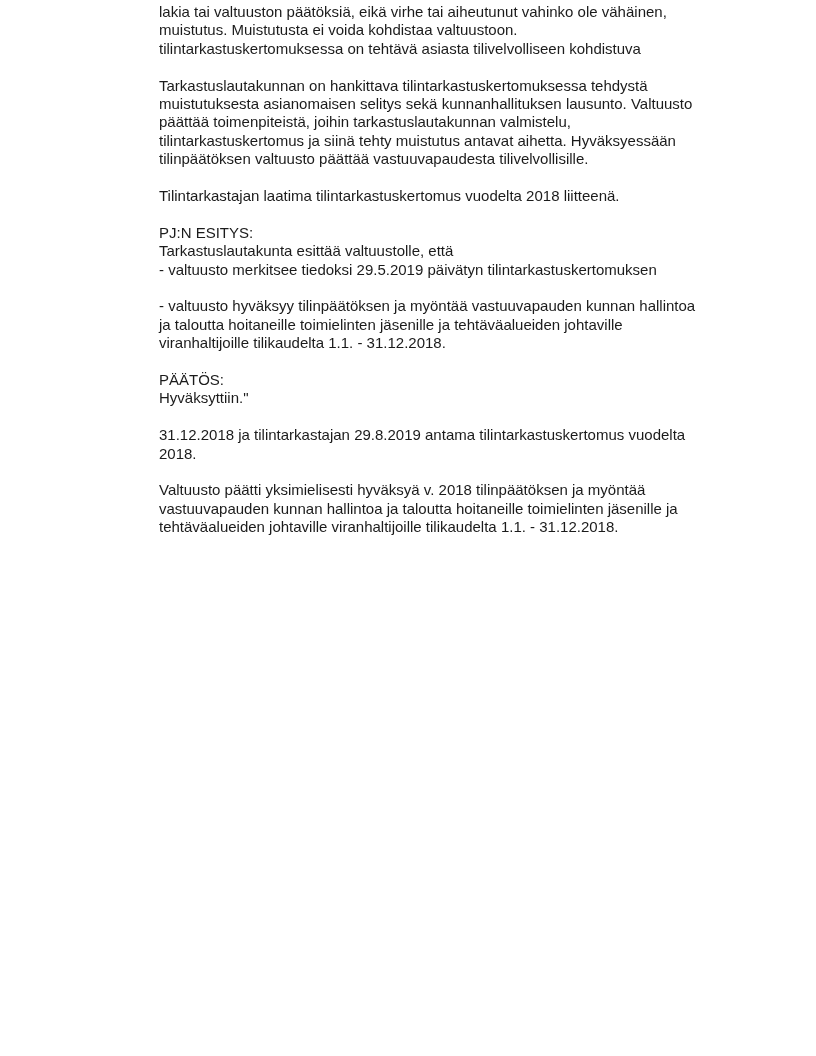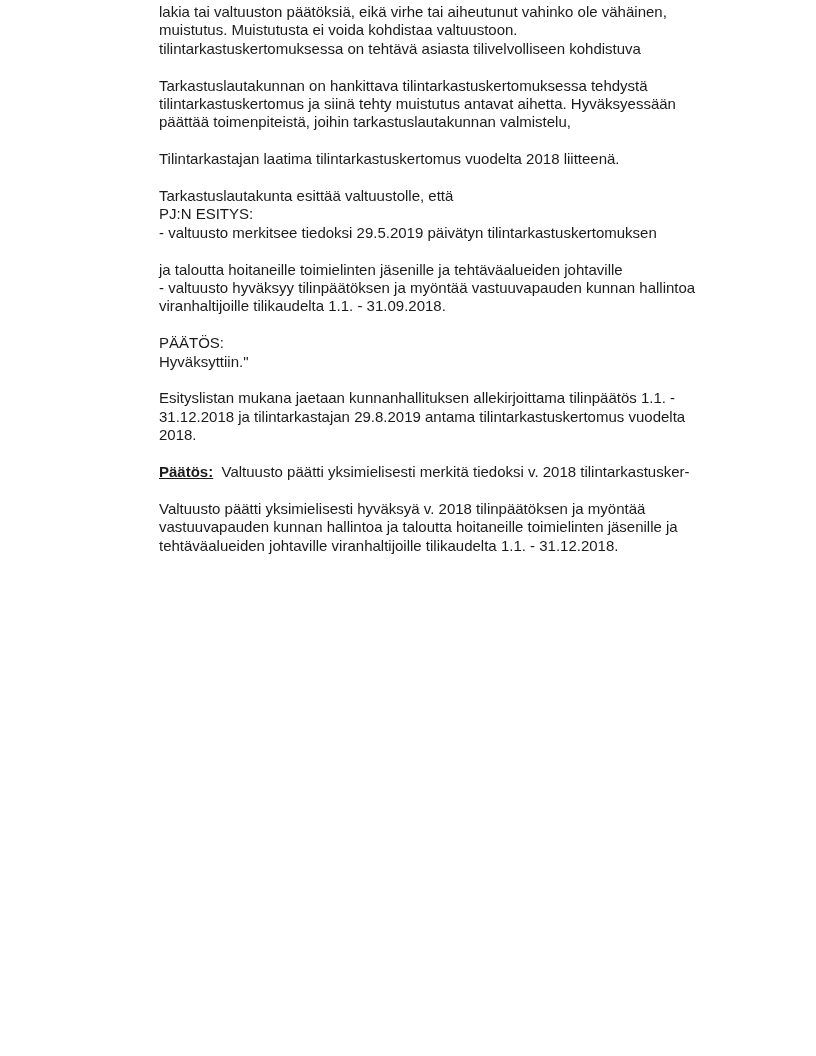--- a/index.html
+++ b/index.html
@@ -40,47 +40,47 @@
 
 <div class="page" style="background: rgb(255, 255, 255); color: rgb(27, 27, 27); padding-left: 20px;">
   <div class="text-block">
       <div class="paragraph">
         <div class="line">lakia tai valtuuston päätöksiä, eikä virhe tai aiheutunut vahinko ole vähäinen,</div>
         <div class="line">muistutus. Muistutusta ei voida kohdistaa valtuustoon.</div>
         <div class="line">tilintarkastuskertomuksessa on tehtävä asiasta tilivelvolliseen kohdistuva</div>
       </div>
       <div class="paragraph">
         <div class="line">Tarkastuslautakunnan on hankittava tilintarkastuskertomuksessa tehdystä</div>
+        <div class="line">muistutuksesta asianomaisen selitys sekä kunnanhallituksen lausunto. Valtuusto</div>
+        <div class="line">päättää toimenpiteistä, joihin tarkastuslautakunnan valmistelu,</div>
         <div class="line">tilintarkastuskertomus ja siinä tehty muistutus antavat aihetta. Hyväksyessään</div>
-        <div class="line">päättää toimenpiteistä, joihin tarkastuslautakunnan valmistelu,</div>
+        <div class="line">tilinpäätöksen valtuusto päättää vastuuvapaudesta tilivelvollisille.</div>
       </div>
       <div class="paragraph">
         <div class="line">Tilintarkastajan laatima tilintarkastuskertomus vuodelta 2018 liitteenä.</div>
       </div>
       <div class="paragraph">
+        <div class="line">PJ:N ESITYS:</div>
         <div class="line">Tarkastuslautakunta esittää valtuustolle, että</div>
-        <div class="line">PJ:N ESITYS:</div>
         <div class="line">- valtuusto merkitsee tiedoksi 29.5.2019 päivätyn tilintarkastuskertomuksen</div>
       </div>
       <div class="paragraph">
+        <div class="line">- valtuusto hyväksyy tilinpäätöksen ja myöntää vastuuvapauden kunnan hallintoa</div>
         <div class="line">ja taloutta hoitaneille toimielinten jäsenille ja tehtäväalueiden johtaville</div>
-        <div class="line">- valtuusto hyväksyy tilinpäätöksen ja myöntää vastuuvapauden kunnan hallintoa</div>
-        <div class="line">viranhaltijoille tilikaudelta 1.1. - 31.09.2018.</div>
+        <div class="line">viranhaltijoille tilikaudelta 1.1. - 31.12.2018.</div>
       </div>
       <div class="paragraph">
         <div class="line">PÄÄTÖS:</div>
         <div class="line">Hyväksyttiin."</div>
       </div>
       <div class="paragraph">
-        <div class="line">Esityslistan mukana jaetaan kunnanhallituksen allekirjoittama tilinpäätös 1.1. -</div>
         <div class="line">31.12.2018 ja tilintarkastajan 29.8.2019 antama tilintarkastuskertomus vuodelta</div>
         <div class="line">2018.</div>
       </div>
       <div class="paragraph">
-        <div class="line"><span class="lead">Päätös:</span>  Valtuusto päätti yksimielisesti merkitä tiedoksi v. 2018 tilintarkastusker-</div>
       </div>
       <div class="paragraph">
         <div class="line">Valtuusto päätti yksimielisesti hyväksyä v. 2018 tilinpäätöksen ja myöntää</div>
         <div class="line">vastuuvapauden kunnan hallintoa ja taloutta hoitaneille toimielinten jäsenille ja</div>
         <div class="line">tehtäväalueiden johtaville viranhaltijoille tilikaudelta 1.1. - 31.12.2018.</div>
       </div>
     </div>
 </div>
 
 </body></html>

